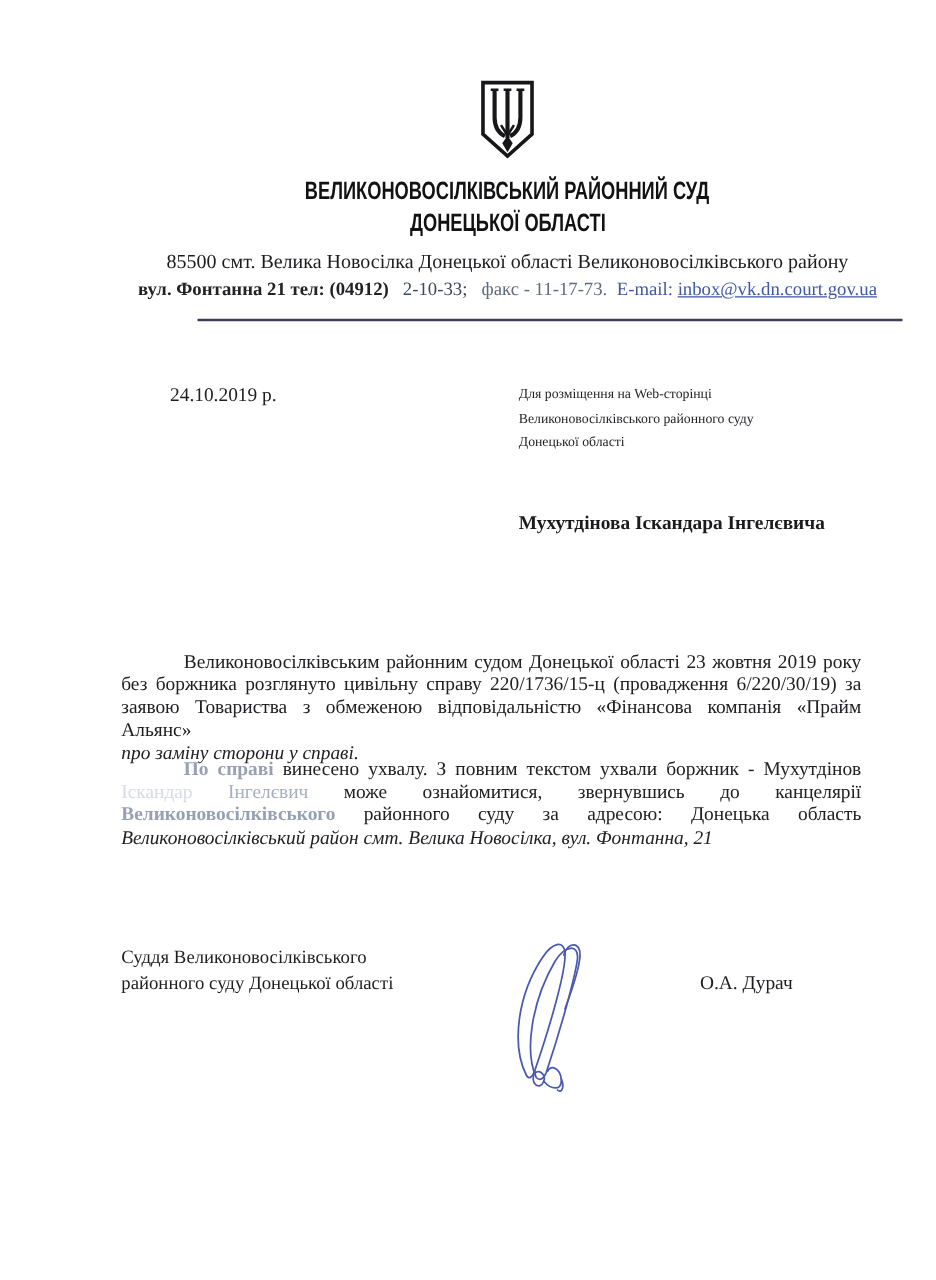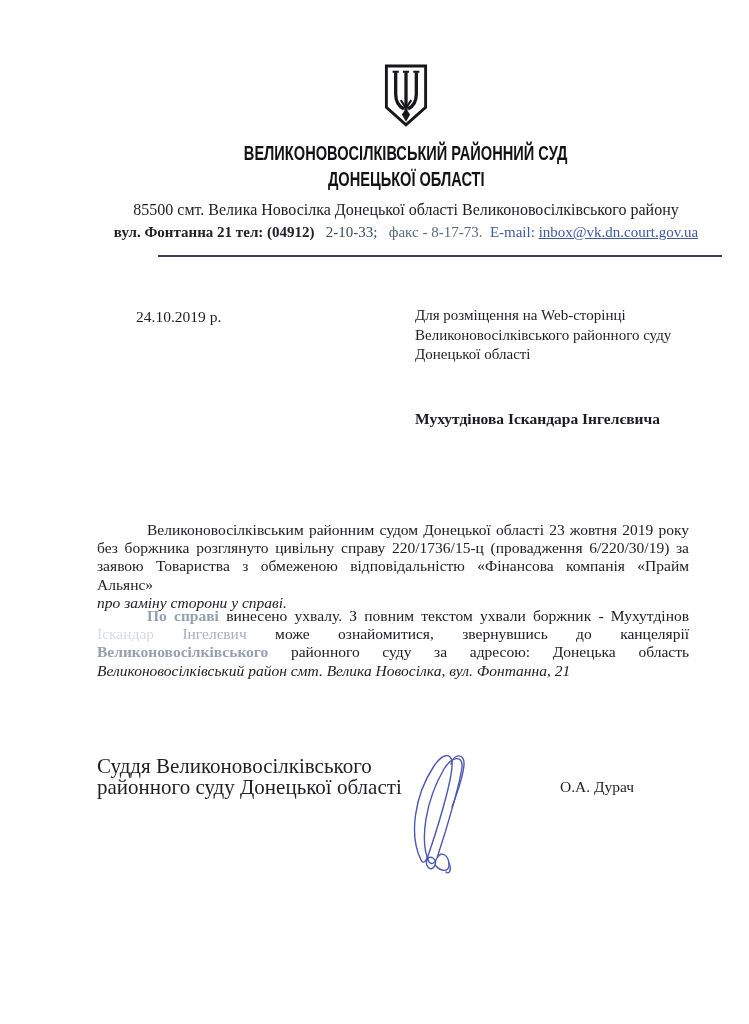--- a/index.html
+++ b/index.html
@@ -27,36 +27,36 @@
   .addr2{font-size:15px;margin-top:5px;white-space:nowrap;}
   .addr2 .b{font-weight:bold;color:#222226;}
   .addr2 .mid{color:#3c4a55;}
   .addr2 .fax{color:#5d6c78;}
   .addr2 .email-label{color:#41599f;}
   .addr2 a{color:#3f57a7;text-decoration:underline;}
   .divider{left:158px;top:255px;width:564px;height:2px;background:#3d3d58;}
 
   
   .date{left:136px;top:308px;font-size:15.5px;}
-  .web-block{left:415px;top:306px;font-size:15px;line-height:19.5px;}
+  .web-block{left:415px;top:306px;font-size:11px;line-height:19.5px;}
   .attention{left:415px;top:408px;font-size:15.5px;line-height:21px;font-weight:bold;color:#1b1b1f;}
 
   
   .para{left:97px;width:592px;font-size:15.5px;line-height:18.2px;color:#212125;}
   .p1{top:521px;}
   .p2{top:607px;}
   .jline{text-align:justify;text-align-last:justify;}
   .jline.last{text-align:right;text-align-last:left;font-style:italic;}
   .indent{padding-left:50px;}
   .faded{color:#95a1b3;font-weight:bold;}
   .faded2{color:#a6afbe;}
   .ghost{color:#d7dbe2;}
 
   
-  .signer{left:97px;top:756px;font-size:21px;line-height:21px;}
+  .signer{left:97px;top:756px;font-size:15px;line-height:21px;}
   .sig-ink{left:406px;top:750px;}
   .sig-name{left:560px;top:778px;font-size:15.5px;}
 </style>
 </head>
 <body>
 
 <div class="abs header-wrap">
 
   <svg class="emblem" width="46" height="64" viewBox="0 0 44 62" aria-hidden="true">
     <path d="M3,2 H41 V42 L22,59 L3,42 Z" fill="none" stroke="#17171a" stroke-width="2.8"></path>
@@ -79,21 +79,21 @@
   </div>
   <div class="court-line">
     <span class="squeeze">ДОНЕЦЬКОЇ ОБЛАСТІ</span>
   </div>
 
   <div class="addr1">85500 смт. Велика Новосілка Донецької області Великоновосілківського району</div>
 
   <div class="addr2">
     <span class="b">вул. Фонтанна 21 тел: (04912)</span>&nbsp;&nbsp;
     <span class="mid">2-10-33;</span>&nbsp;&nbsp;
-    <span class="fax">факс -   8-17-73.</span>&nbsp;
+    <span class="fax">факс -   11-17-73.</span>&nbsp;
     <span class="email-label">E-mail:</span>
     <a href="#">inbox@vk.dn.court.gov.ua</a>
   </div>
 </div>
 
 <div class="abs divider"></div>
 
 <div class="abs date">24.10.2019 р.</div>
 
 <div class="abs web-block">

